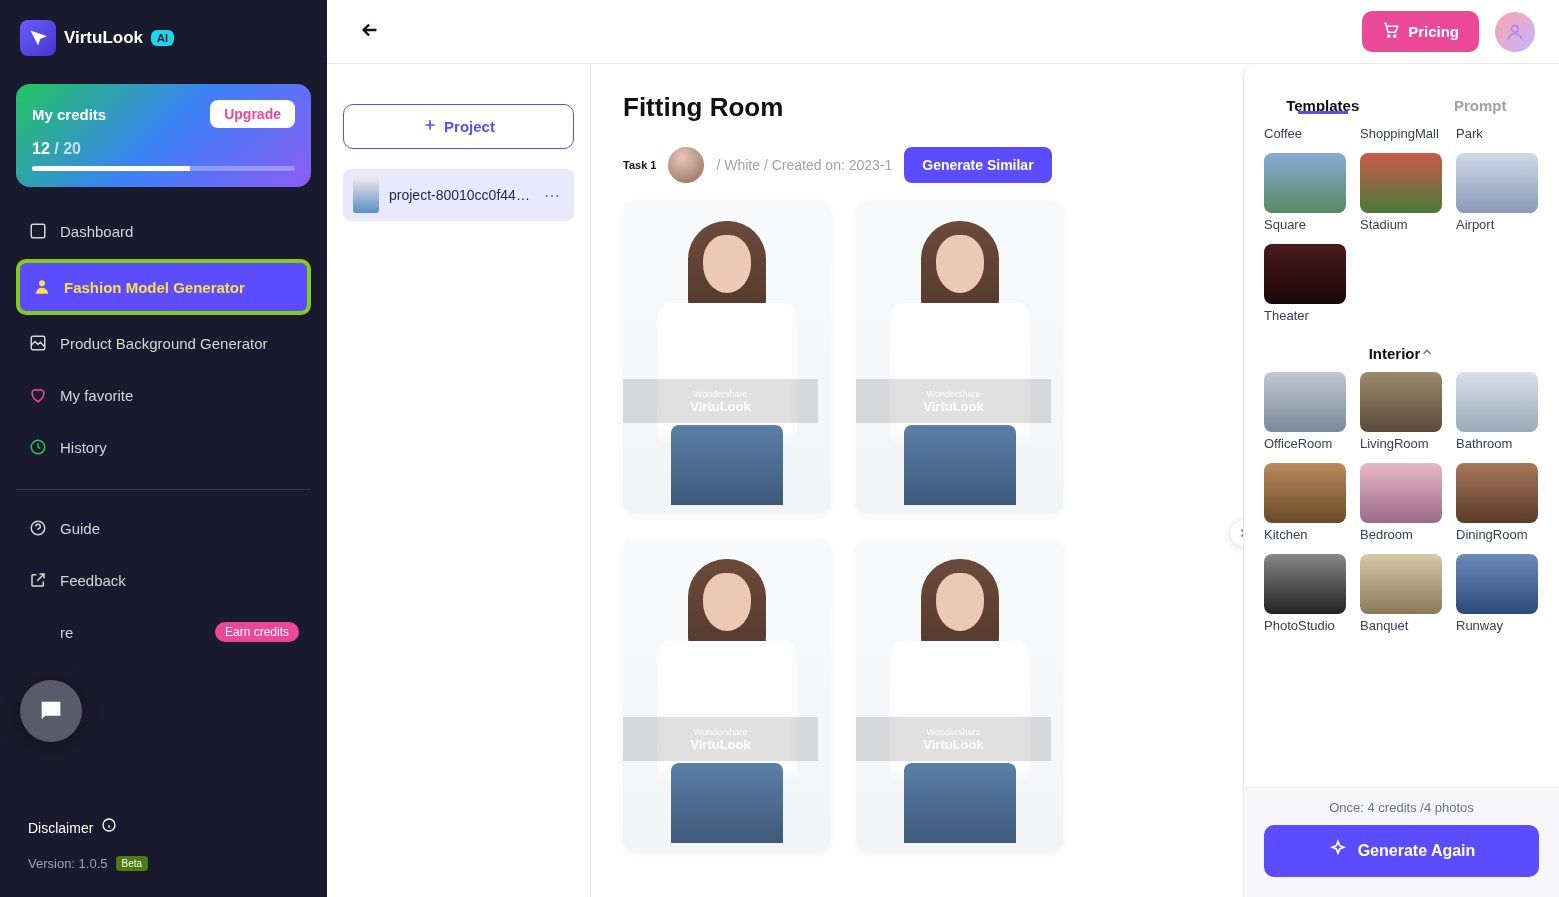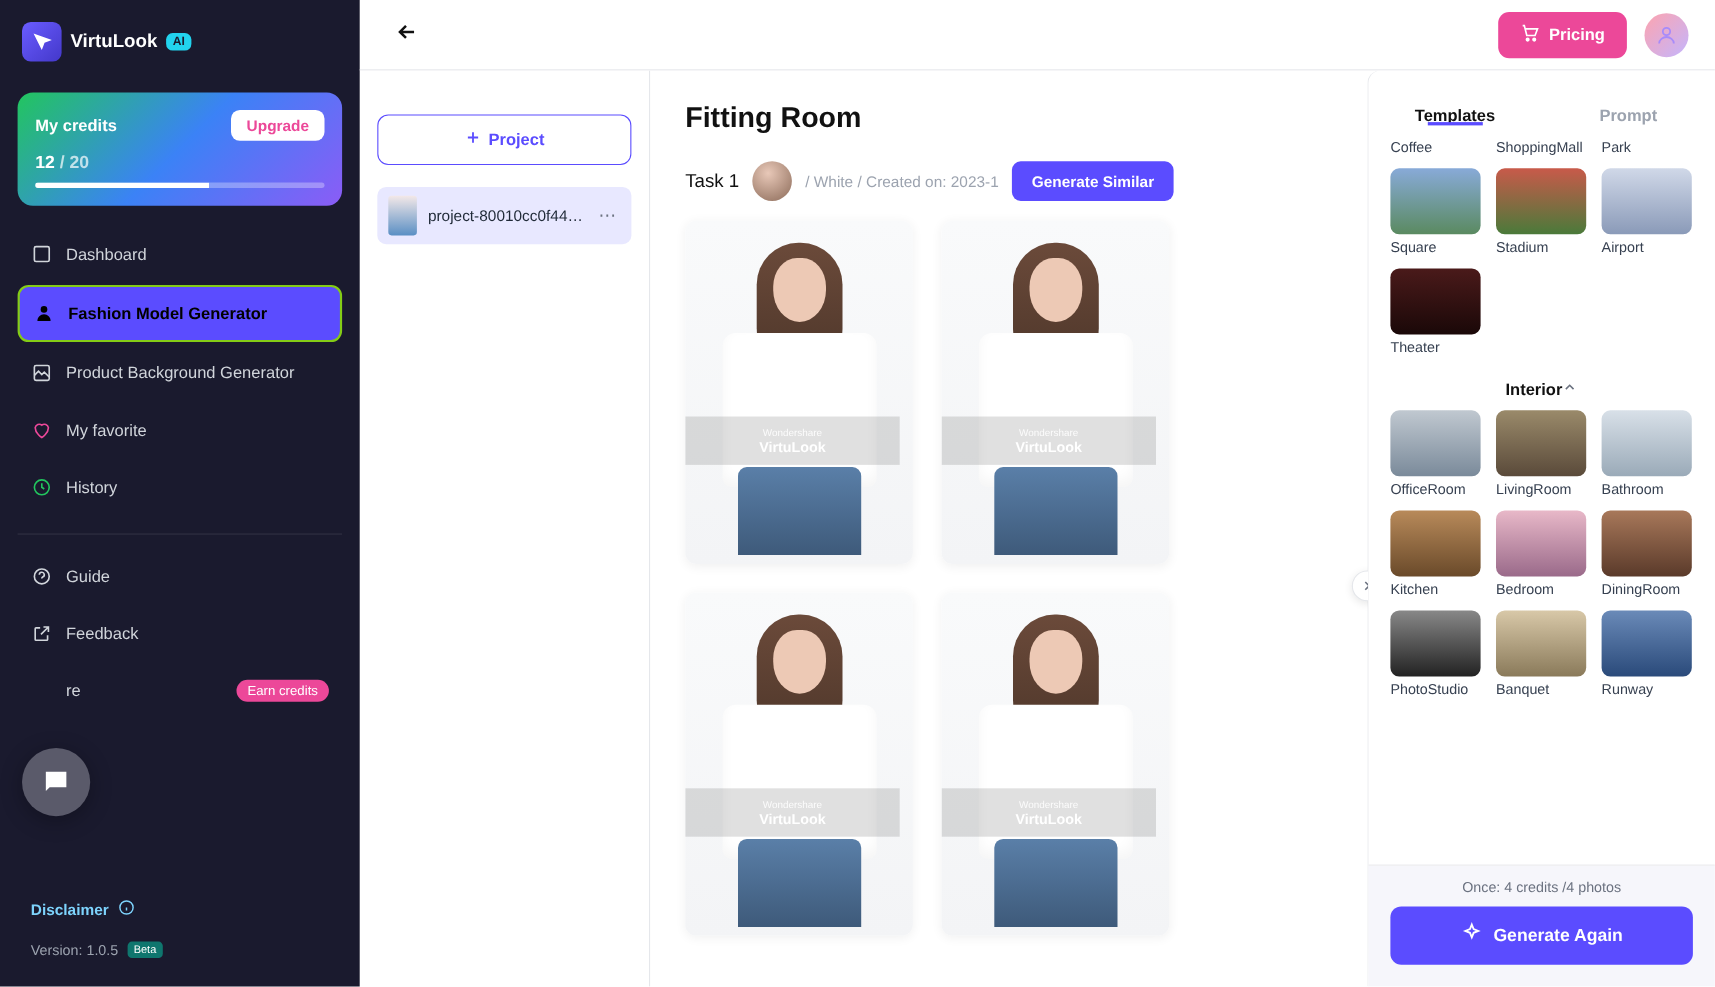--- a/index.html
+++ b/index.html
@@ -15,27 +15,27 @@
     .credits-card { background: linear-gradient(135deg, #22c55e, #3b82f6, #8b5cf6); border-radius: 14px; padding: 16px; margin-bottom: 20px; }
     .credits-top { display: flex; justify-content: space-between; align-items: center; margin-bottom: 12px; }
     .credits-label { font-size: 15px; font-weight: 600; }
     .upgrade-btn { background: #fff; color: #ec4899; border: none; border-radius: 8px; padding: 6px 14px; font-size: 14px; font-weight: 600; cursor: pointer; }
     .credits-val { font-size: 16px; font-weight: 600; margin-bottom: 8px; }
     .credits-val .total { opacity: 0.7; }
     .progress-bar { height: 5px; background: rgba(255,255,255,0.3); border-radius: 3px; overflow: hidden; }
     .progress-fill { height: 100%; background: #fff; width: 60%; }
     
     .nav-item { display: flex; align-items: center; gap: 12px; padding: 14px 12px; border-radius: 10px; cursor: pointer; font-size: 15px; color: #d1d5db; margin-bottom: 4px; }
-    .nav-item.active { background: #5b4cff; color: #000000; font-weight: 600; border: 2px solid #84cc16; }
+    .nav-item.active { background: #5b4cff; color: #fde047; font-weight: 600; border: 4px solid #84cc16; }
     .nav-icon { width: 20px; height: 20px; display: flex; align-items: center; justify-content: center; }
     .nav-separator { height: 1px; background: rgba(255,255,255,0.1); margin: 14px 0; }
     .earn-badge { background: #ec4899; color: #fff; font-size: 12px; padding: 3px 10px; border-radius: 10px; margin-left: auto; }
-    .disclaimer-row { display: flex; align-items: center; gap: 8px; color: #7dd3fc; font-size: 14px; padding: 10px 12px; margin-top: auto; font-weight: bold; }
+    .disclaimer-row { display: flex; align-items: flex-end; gap: 8px; color: #ffffff; font-size: 14px; padding: 10px 12px; margin-top: auto; }
     .version-row { display: flex; align-items: flex-start; gap: 8px; color: #9ca3af; font-size: 13px; padding: 10px 12px; }
-    .beta-badge { background: #0f766e; color: #fff; font-size: 10px; padding: 2px 6px; border-radius: 4px; }
+    .beta-badge { background: #4d7c0f; color: #fff; font-size: 10px; padding: 2px 6px; border-radius: 4px; }
     .chat-bubble { position: absolute; left: 20px; bottom: 155px; width: 62px; height: 62px; background: #5a5a6a; border-radius: 50%; display: flex; align-items: center; justify-content: center; box-shadow: 0 4px 20px rgba(0,0,0,0.3); }
     
     
     .main { flex: 1; display: flex; flex-direction: column; }
     .topbar { height: 64px; display: flex; align-items: center; justify-content: space-between; padding: 0 24px; border-bottom: 1px solid #e5e7eb; }
     .back-arrow { cursor: pointer; padding: 8px; }
     .topbar-right { display: flex; align-items: center; gap: 16px; }
     .pricing-btn { background: #ec4899; color: #fff; border: none; border-radius: 10px; padding: 10px 20px; font-size: 15px; font-weight: 600; display: flex; align-items: center; gap: 8px; cursor: pointer; }
     .avatar-circle { width: 40px; height: 40px; border-radius: 50%; background: linear-gradient(135deg, #fda4af, #c4b5fd); display: flex; align-items: center; justify-content: center; cursor: pointer; }
     
@@ -46,21 +46,21 @@
     .proj-btn { width: 100%; border: 1.5px solid #5b4cff; color: #5b4cff; background: #fff; border-radius: 10px; padding: 12px; font-size: 15px; font-weight: 600; display: flex; align-items: center; justify-content: center; gap: 6px; cursor: pointer; margin-bottom: 20px; margin-top: 20px; }
     .proj-item { display: flex; align-items: center; gap: 10px; background: #e8e8ff; border-radius: 8px; padding: 8px 10px; cursor: pointer; }
     .proj-thumb { width: 26px; height: 36px; background: linear-gradient(#f3e8e8, #5a8fc4); border-radius: 3px; }
     .proj-name { font-size: 14px; color: #1f2937; white-space: nowrap; overflow: hidden; text-overflow: ellipsis; flex: 1; }
     .proj-more { color: #6b7280; cursor: pointer; padding: 0 4px; }
     
     
     .center { flex: 1; padding: 28px 32px; overflow-y: auto; position: relative; }
     .center h1 { font-size: 26px; font-weight: 700; color: #111; margin-bottom: 24px; }
     .task-row { display: flex; align-items: center; gap: 12px; margin-bottom: 18px; }
-    .task-label { font-size: 17px; font-weight: 400; color: #111; }
+    .task-label { font-size: 11px; font-weight: 700; color: #111; }
     .task-avatar { width: 36px; height: 36px; border-radius: 50%; background: radial-gradient(circle at 40% 30%, #e8c8b8, #8b6a58); }
     .task-meta { color: #9ca3af; font-size: 14px; }
     .gen-similar { background: #5b4cff; color: #fff; border: none; border-radius: 8px; padding: 10px 18px; font-size: 14px; font-weight: 600; cursor: pointer; }
     
     .grid { display: grid; grid-template-columns: repeat(2, 207px); gap: 26px; }
     .result-card { width: 207px; height: 312px; background: linear-gradient(180deg, #f9fafb, #f3f4f6); border-radius: 10px; box-shadow: 0 2px 10px rgba(0,0,0,0.06); position: relative; overflow: hidden; }
     .model-body { position: absolute; top: 8px; left: 50%; transform: translateX(-50%); width: 140px; height: 296px; }
     .model-hair { position:absolute; top:12px; left:50%; transform:translateX(-50%); width:78px; height:130px; background: linear-gradient(#6b4a3a,#4a3428); border-radius: 38px 38px 40% 40%; }
     .model-face { position:absolute; top:26px; left:50%; transform:translateX(-50%); width:48px; height:58px; background:#edc9b5; border-radius:45% 45% 50% 50%; }
     .model-shirt { position:absolute; top:94px; left:50%; transform:translateX(-50%); width:140px; height:140px; background:#fff; border-radius: 12px 12px 8px 8px; box-shadow:inset 0 -6px 12px rgba(0,0,0,0.04); }

